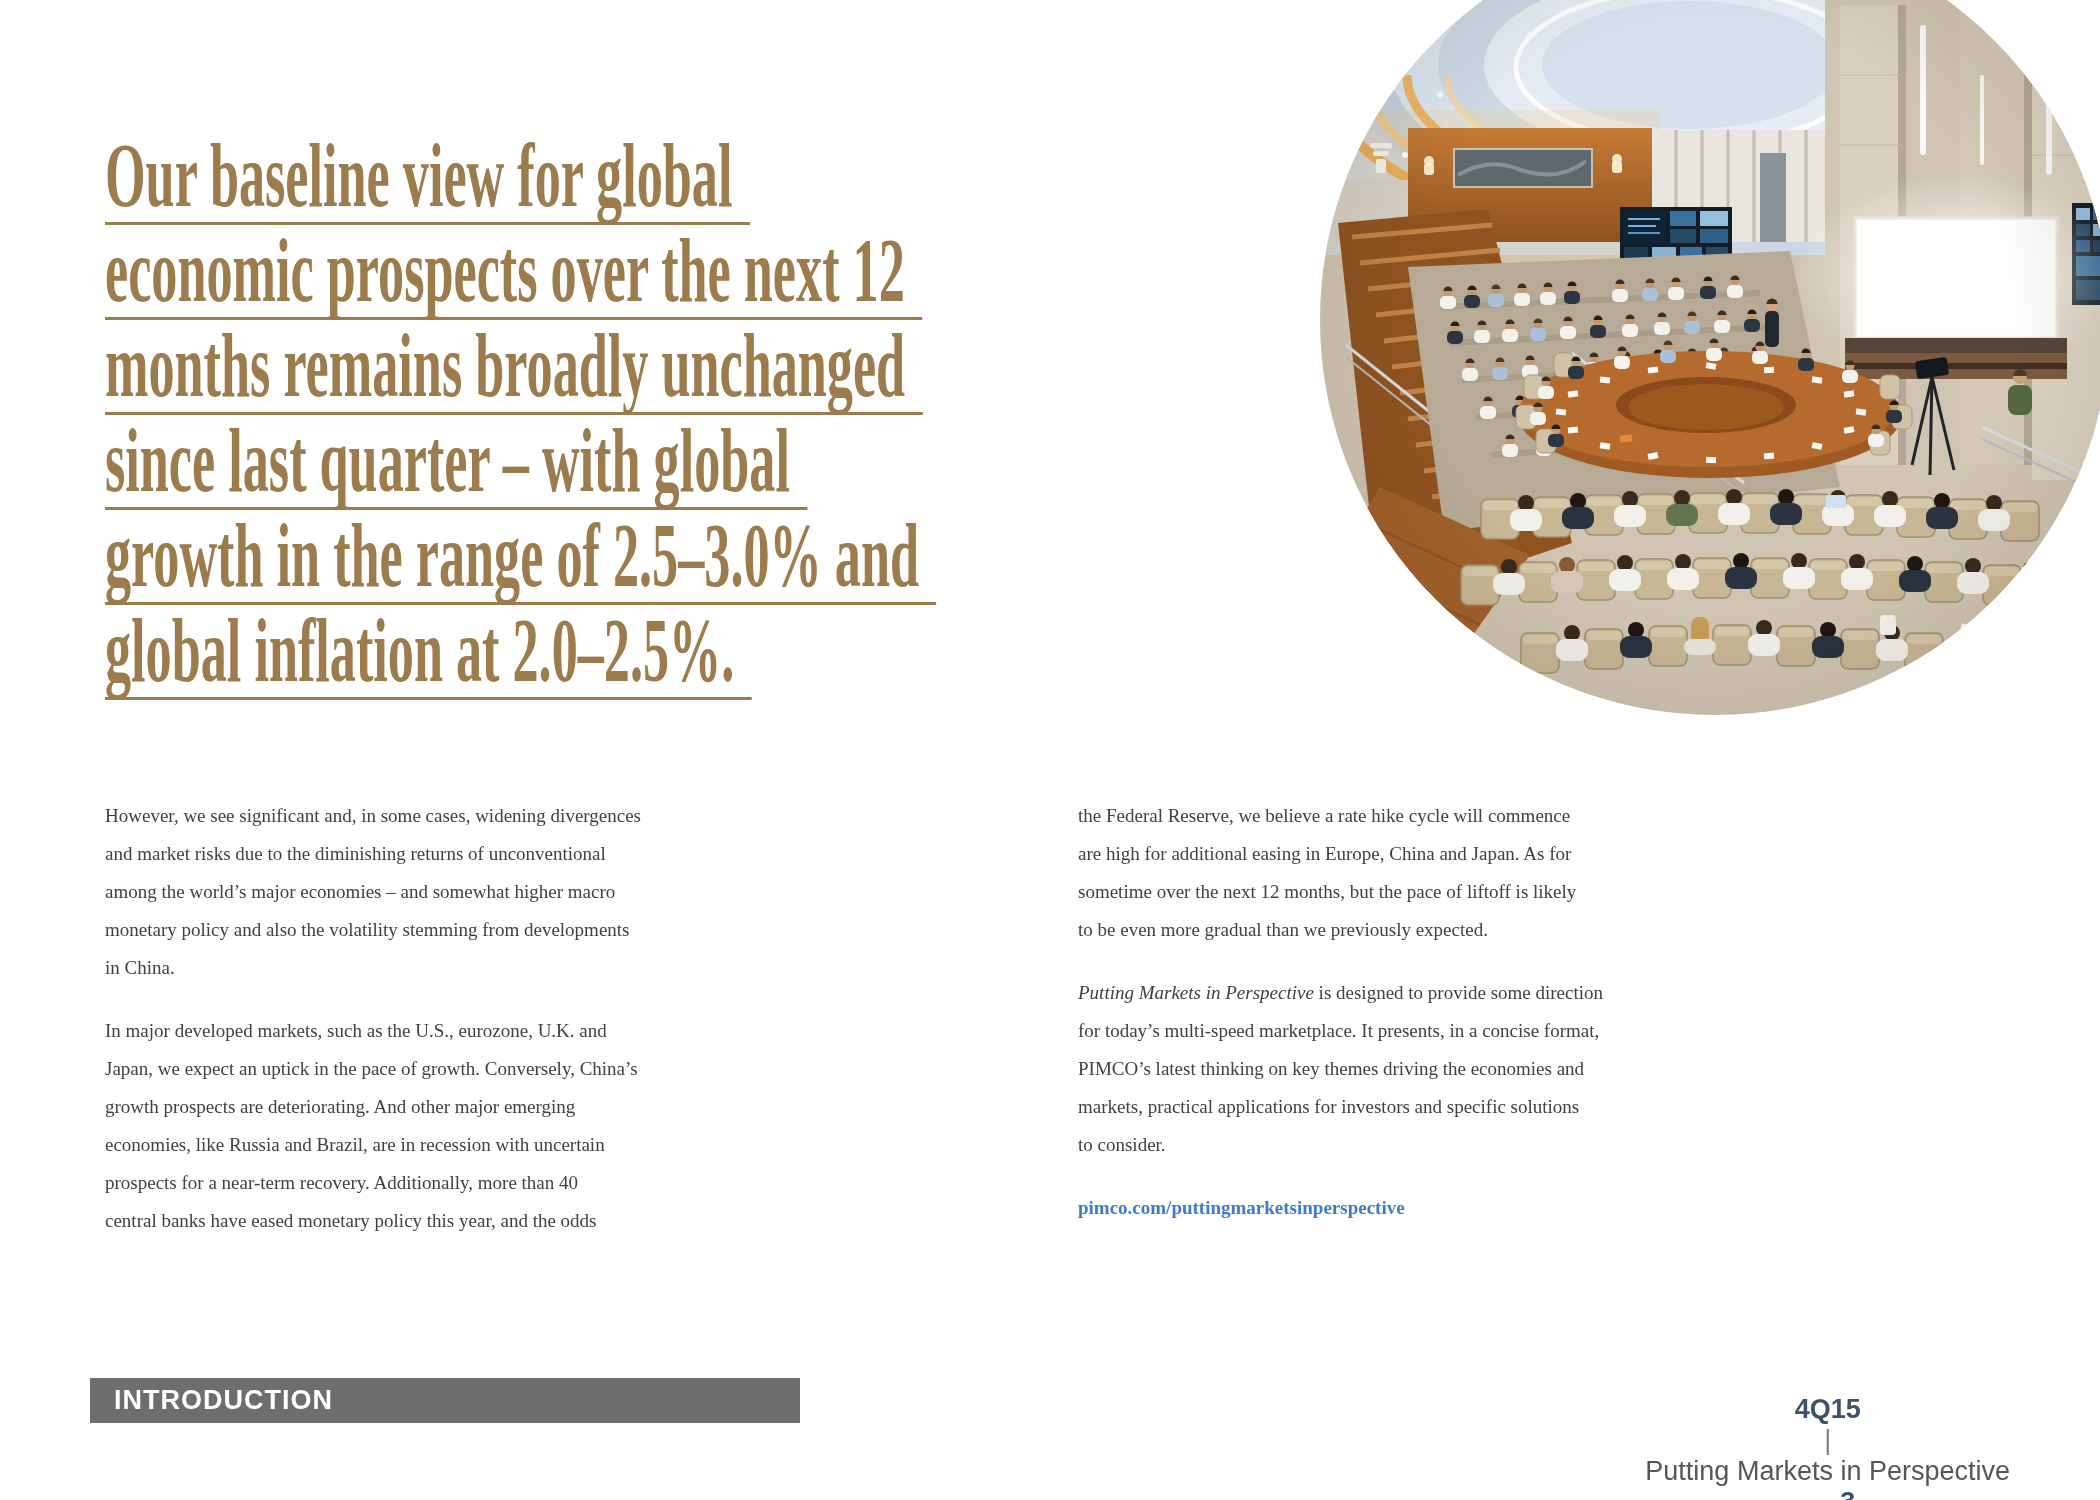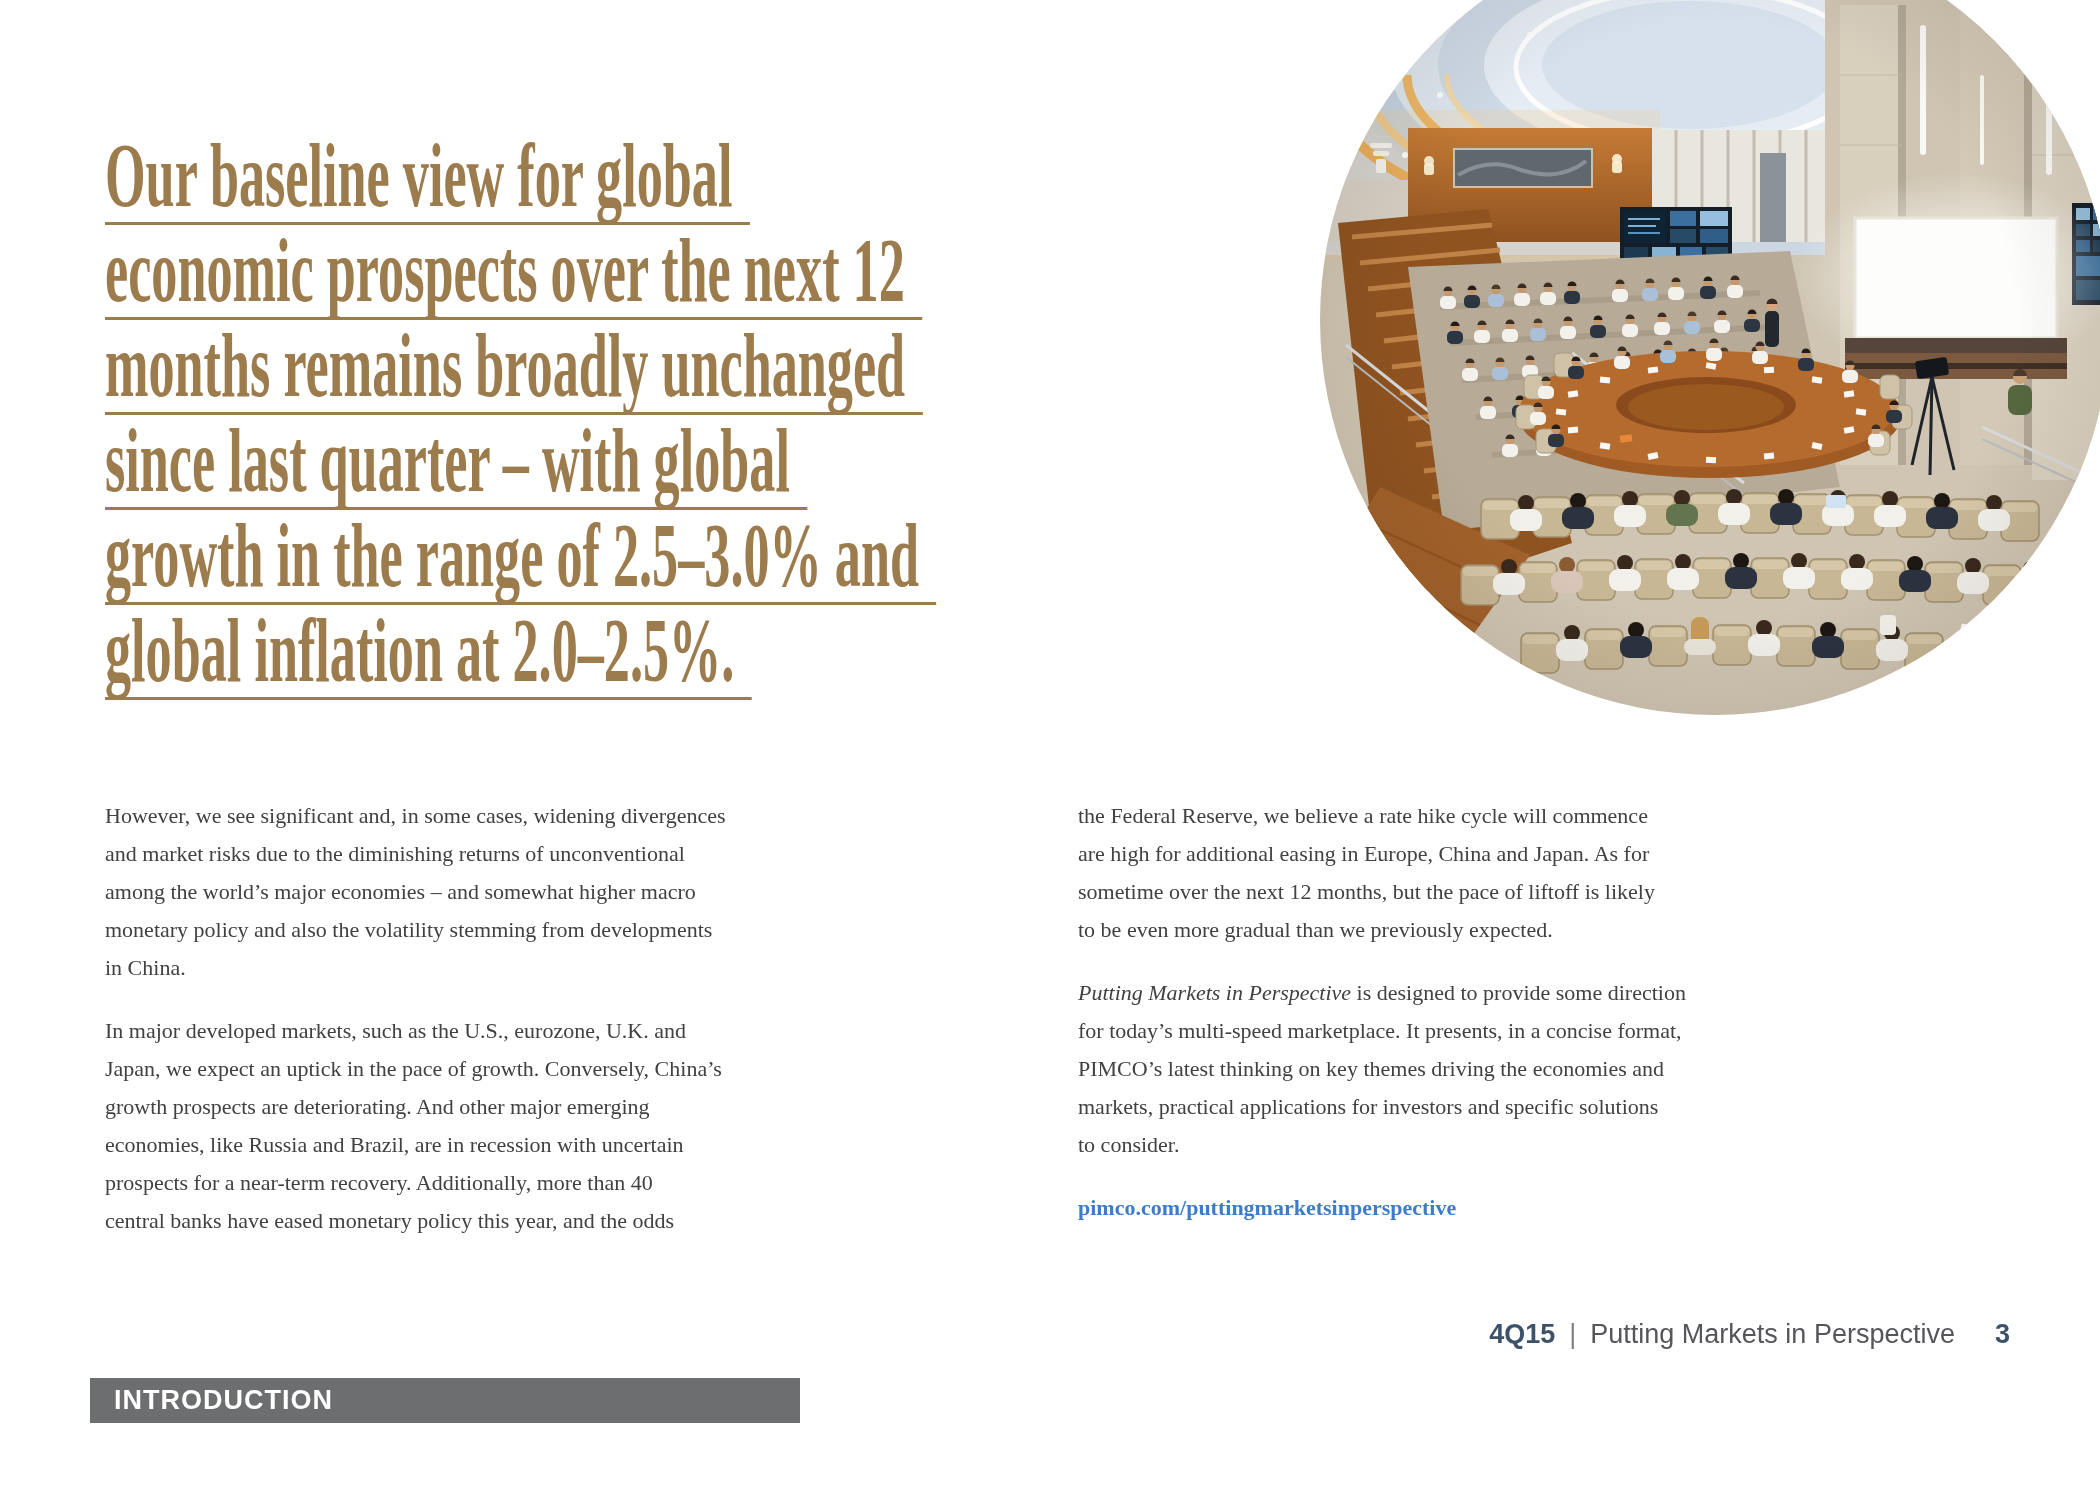--- a/index.html
+++ b/index.html
@@ -29,44 +29,44 @@
     padding-right:30px;letter-spacing:0px;
   }
   
   #photo{
     position:absolute;left:1320px;top:-75px;width:790px;height:790px;
     border-radius:50%;overflow:hidden;
   }
   
   .col{
     position:absolute;top:797px;color:var(--body);
-    font-size:22px;
+    font-size:19px;
   }
   #col-left{left:105px;width:940px;}
   #col-right{left:1078px;width:945px;}
   .para{margin:0 0 25px 0;}
   .para:last-child{margin-bottom:0;}
   .tline{line-height:38px;height:38px;white-space:nowrap;}
   .it{font-style:italic;}
   .bd{font-weight:bold;}
   .link{color:var(--link);font-weight:bold;cursor:pointer;}
   
   #intro-bar{
     position:absolute;left:90px;top:1378px;width:710px;height:45px;
     background:var(--bar);display:flex;align-items:center;
     font-family:"Liberation Sans",sans-serif;
   }
   #intro-bar span{
     color:var(--bar-text);font-weight:bold;font-size:27px;
     letter-spacing:1px;padding-left:24px;
   }
   #footer-meta{
-    position:absolute;top:1314px;right:90px;height:40px;
+    position:absolute;top:1394px;right:90px;height:40px;
     font-family:"Liberation Sans",sans-serif;font-size:27px;
-    display:flex;align-items:center;color:var(--footer-text);
+    display:flex;align-items:center;color:var(--footer-text);flex-direction:column;
   }
   #footer-meta .edition{color:var(--accent);font-weight:bold;}
   #footer-meta .sep{margin:0 14px;color:#808184;font-weight:normal;}
   #footer-meta .pagenum{color:var(--accent);font-weight:bold;margin-left:40px;}
 </style>
 </head>
 <body>
 
 <div id="page">
 

